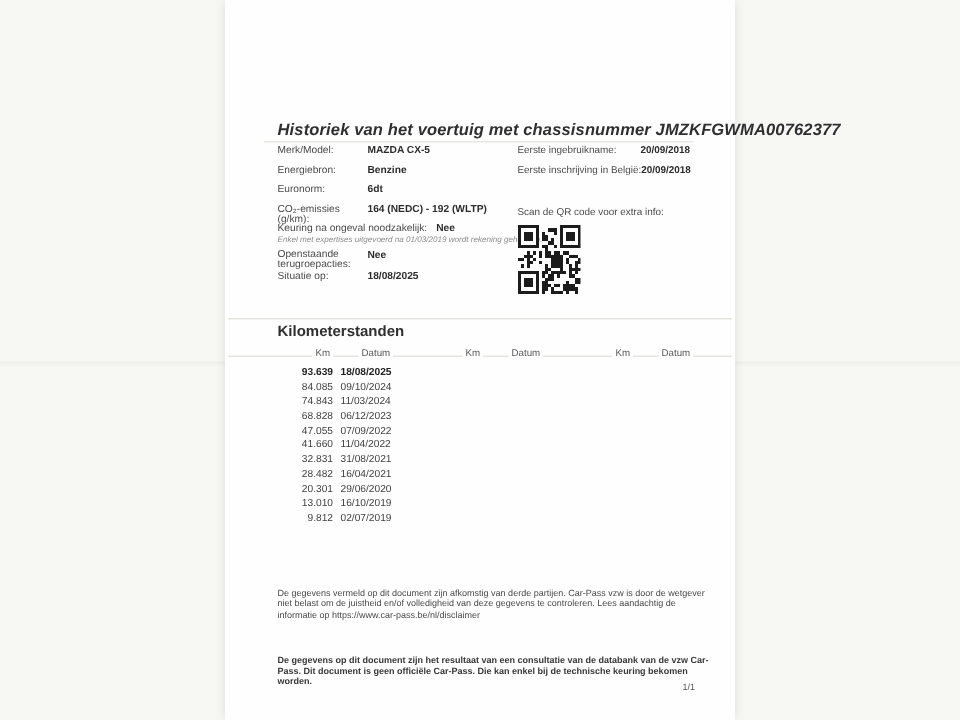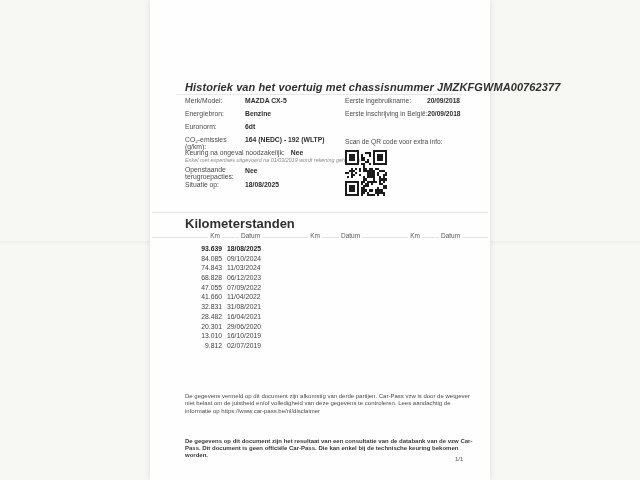--- a/index.html
+++ b/index.html
@@ -35,21 +35,21 @@
   .ival{font-weight:bold;color:#2c2c2c;white-space:nowrap;}
   .irow-keuring{display:flex;height:8px;white-space:nowrap;}
   .irow-keuring .ival{margin-left:6px;}
   .inote{font-size:5.4px;font-style:italic;color:#8b8b8b;line-height:6px;margin-bottom:4px;white-space:nowrap;}
   .irow-recall{display:flex;height:14px;align-items:flex-start;}
   .irow-recall .ilabel{line-height:6.8px;}
   .qr-caption{margin-top:15px;white-space:nowrap;}
   .qr{display:block;margin-top:5px;fill:#1c1c1c;shape-rendering:crispEdges;}
   
   .rule-km{position:absolute;left:2px;top:212px;width:336px;height:1px;background:#e4e4e1;}
-  .km-heading{position:absolute;left:35px;top:216px;font-size:13px;font-weight:bold;color:#2f2f2f;}
+  .km-heading{position:absolute;left:35px;top:216px;font-size:10px;font-weight:bold;color:#2f2f2f;}
   .km-headline{position:absolute;left:2px;top:237px;width:336px;height:1px;background:#e4e4e1;}
   .km-headers{position:absolute;left:30px;top:231px;display:flex;font-size:6.5px;color:#5a5a5a;line-height:10px;}
   .kgroup{width:100px;display:flex;}
   .h-km{width:42px;text-align:right;}
   .h-dt{margin-left:5px;padding-left:12px;}
   .h-km span,.h-dt span{background:#fefefe;padding:0 2px;}
   .km-rows{position:absolute;left:30px;top:245px;font-size:6.8px;color:#3f3f3f;}
   .krow{display:flex;height:9.7px;align-items:flex-start;}
   .krow.bold{font-weight:bold;color:#222;}
   .c-km{width:42px;text-align:right;}

